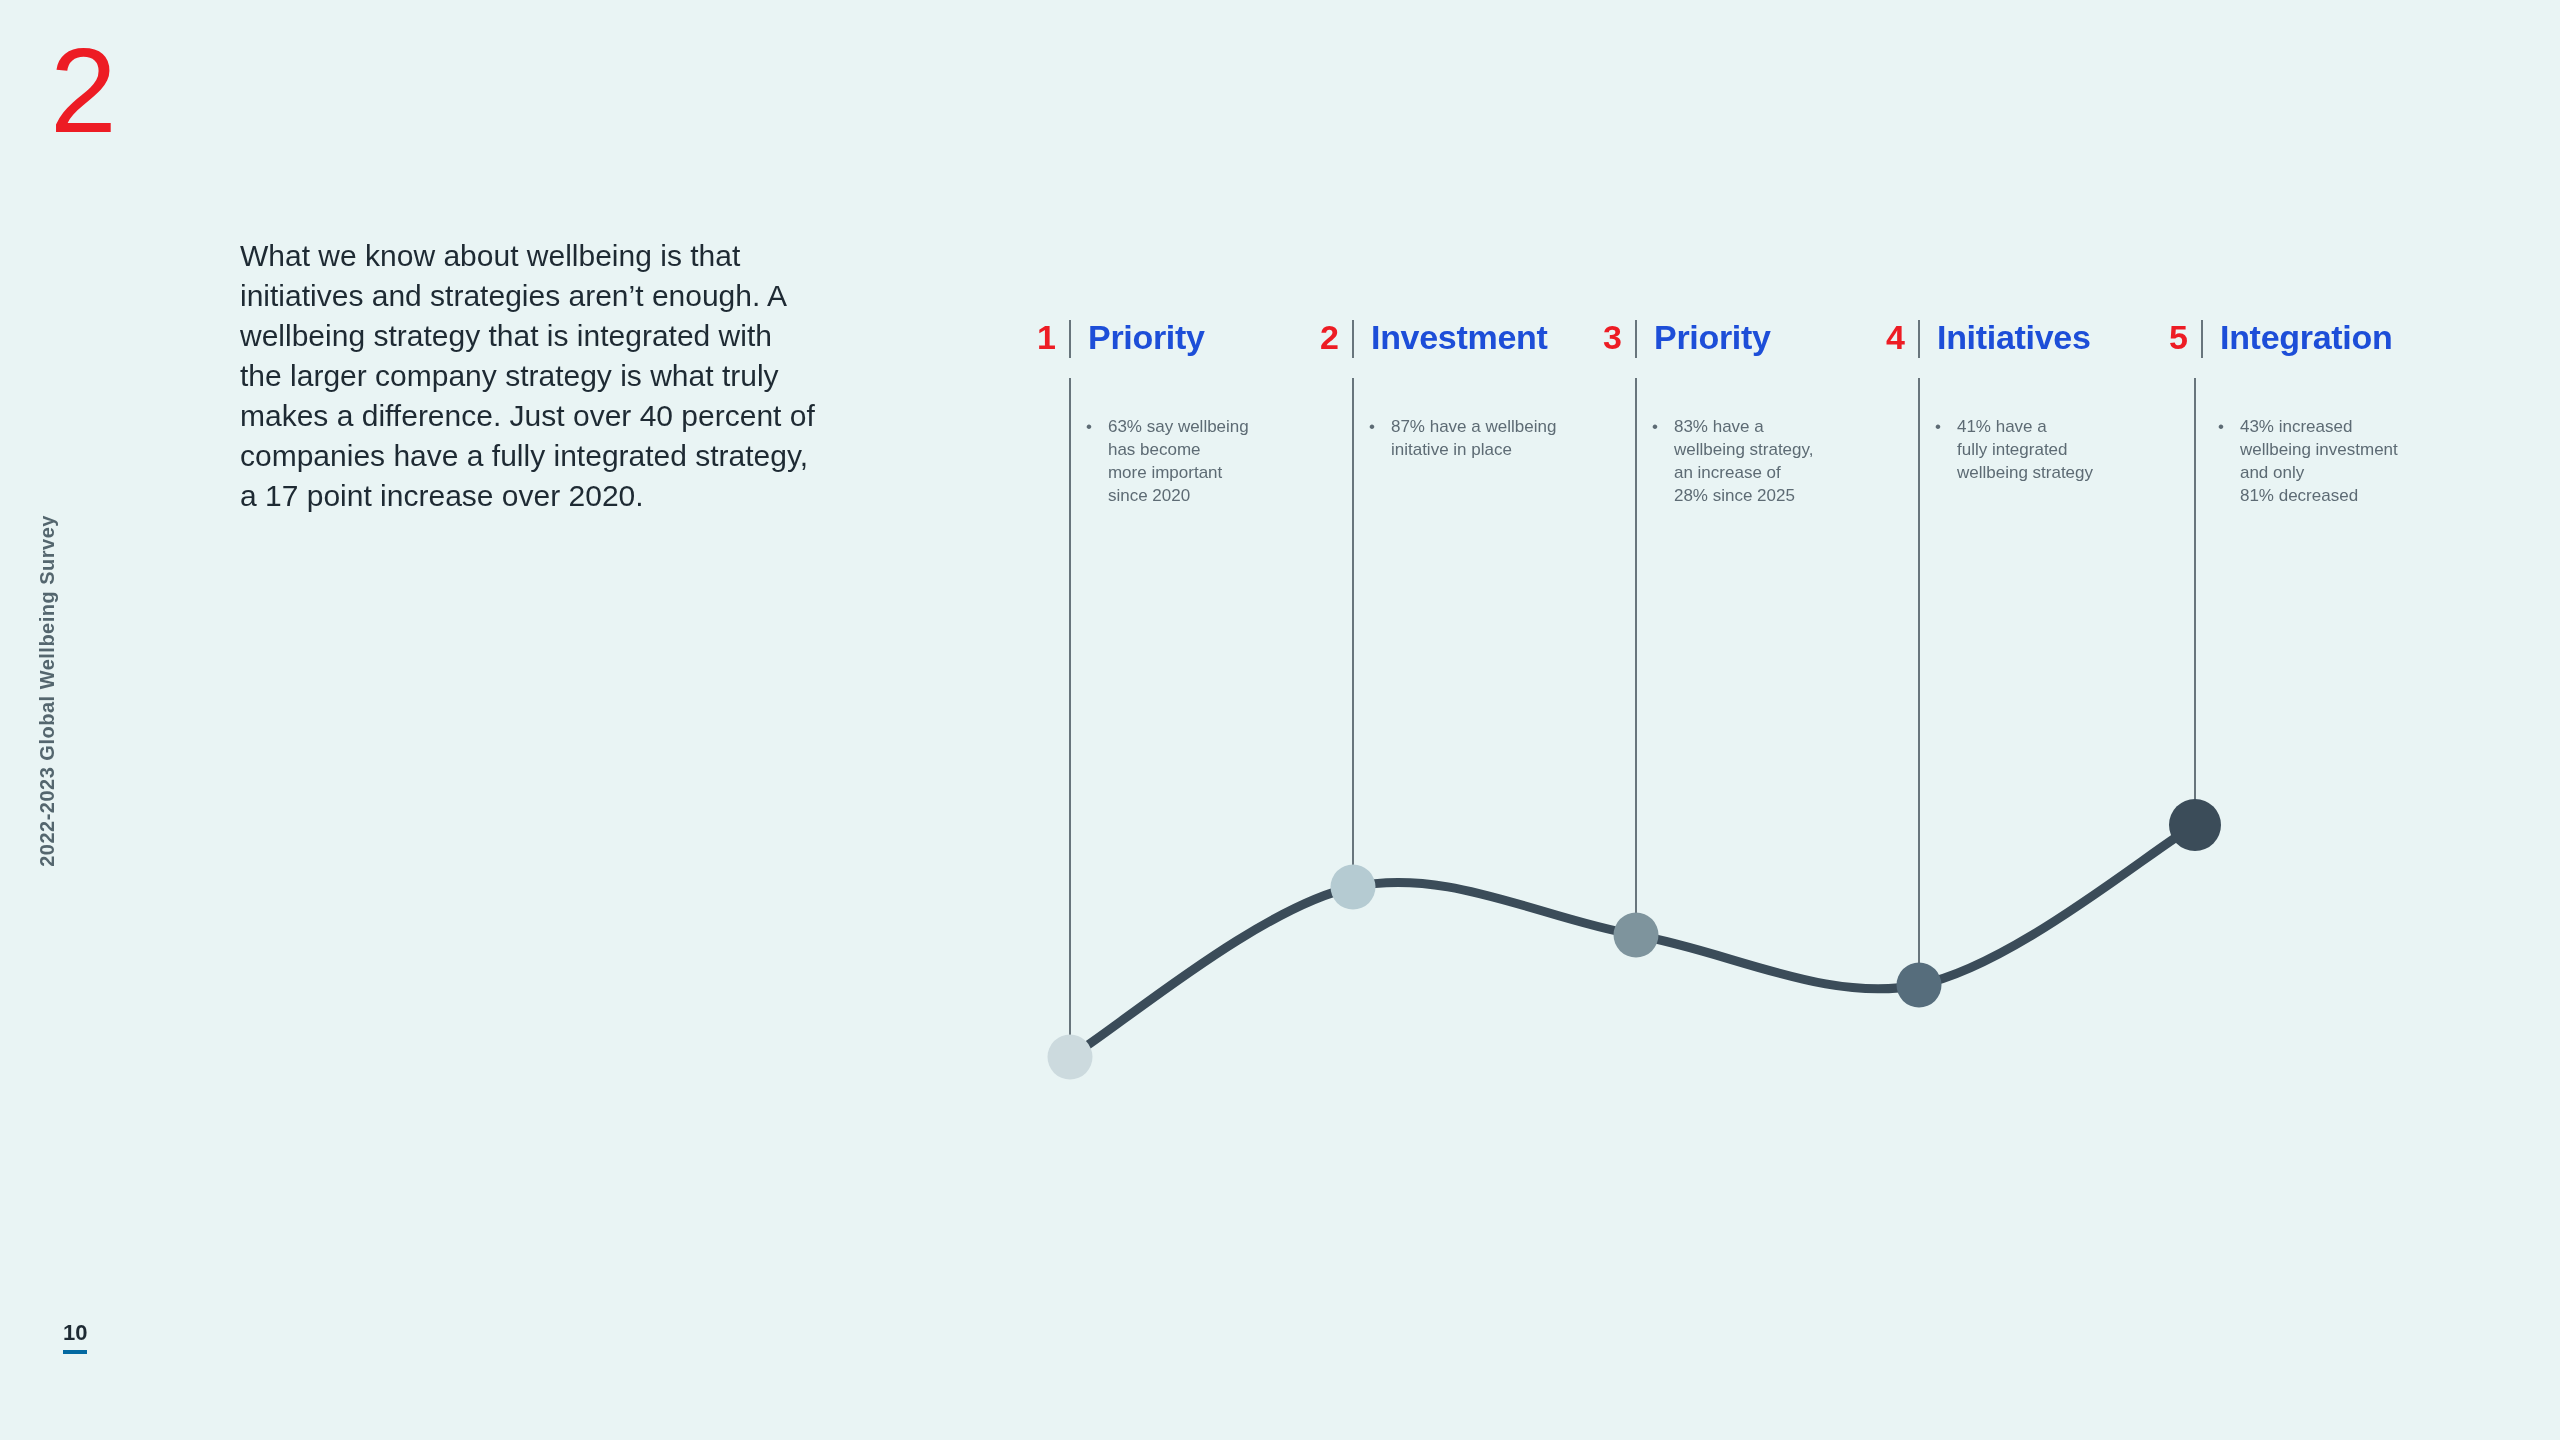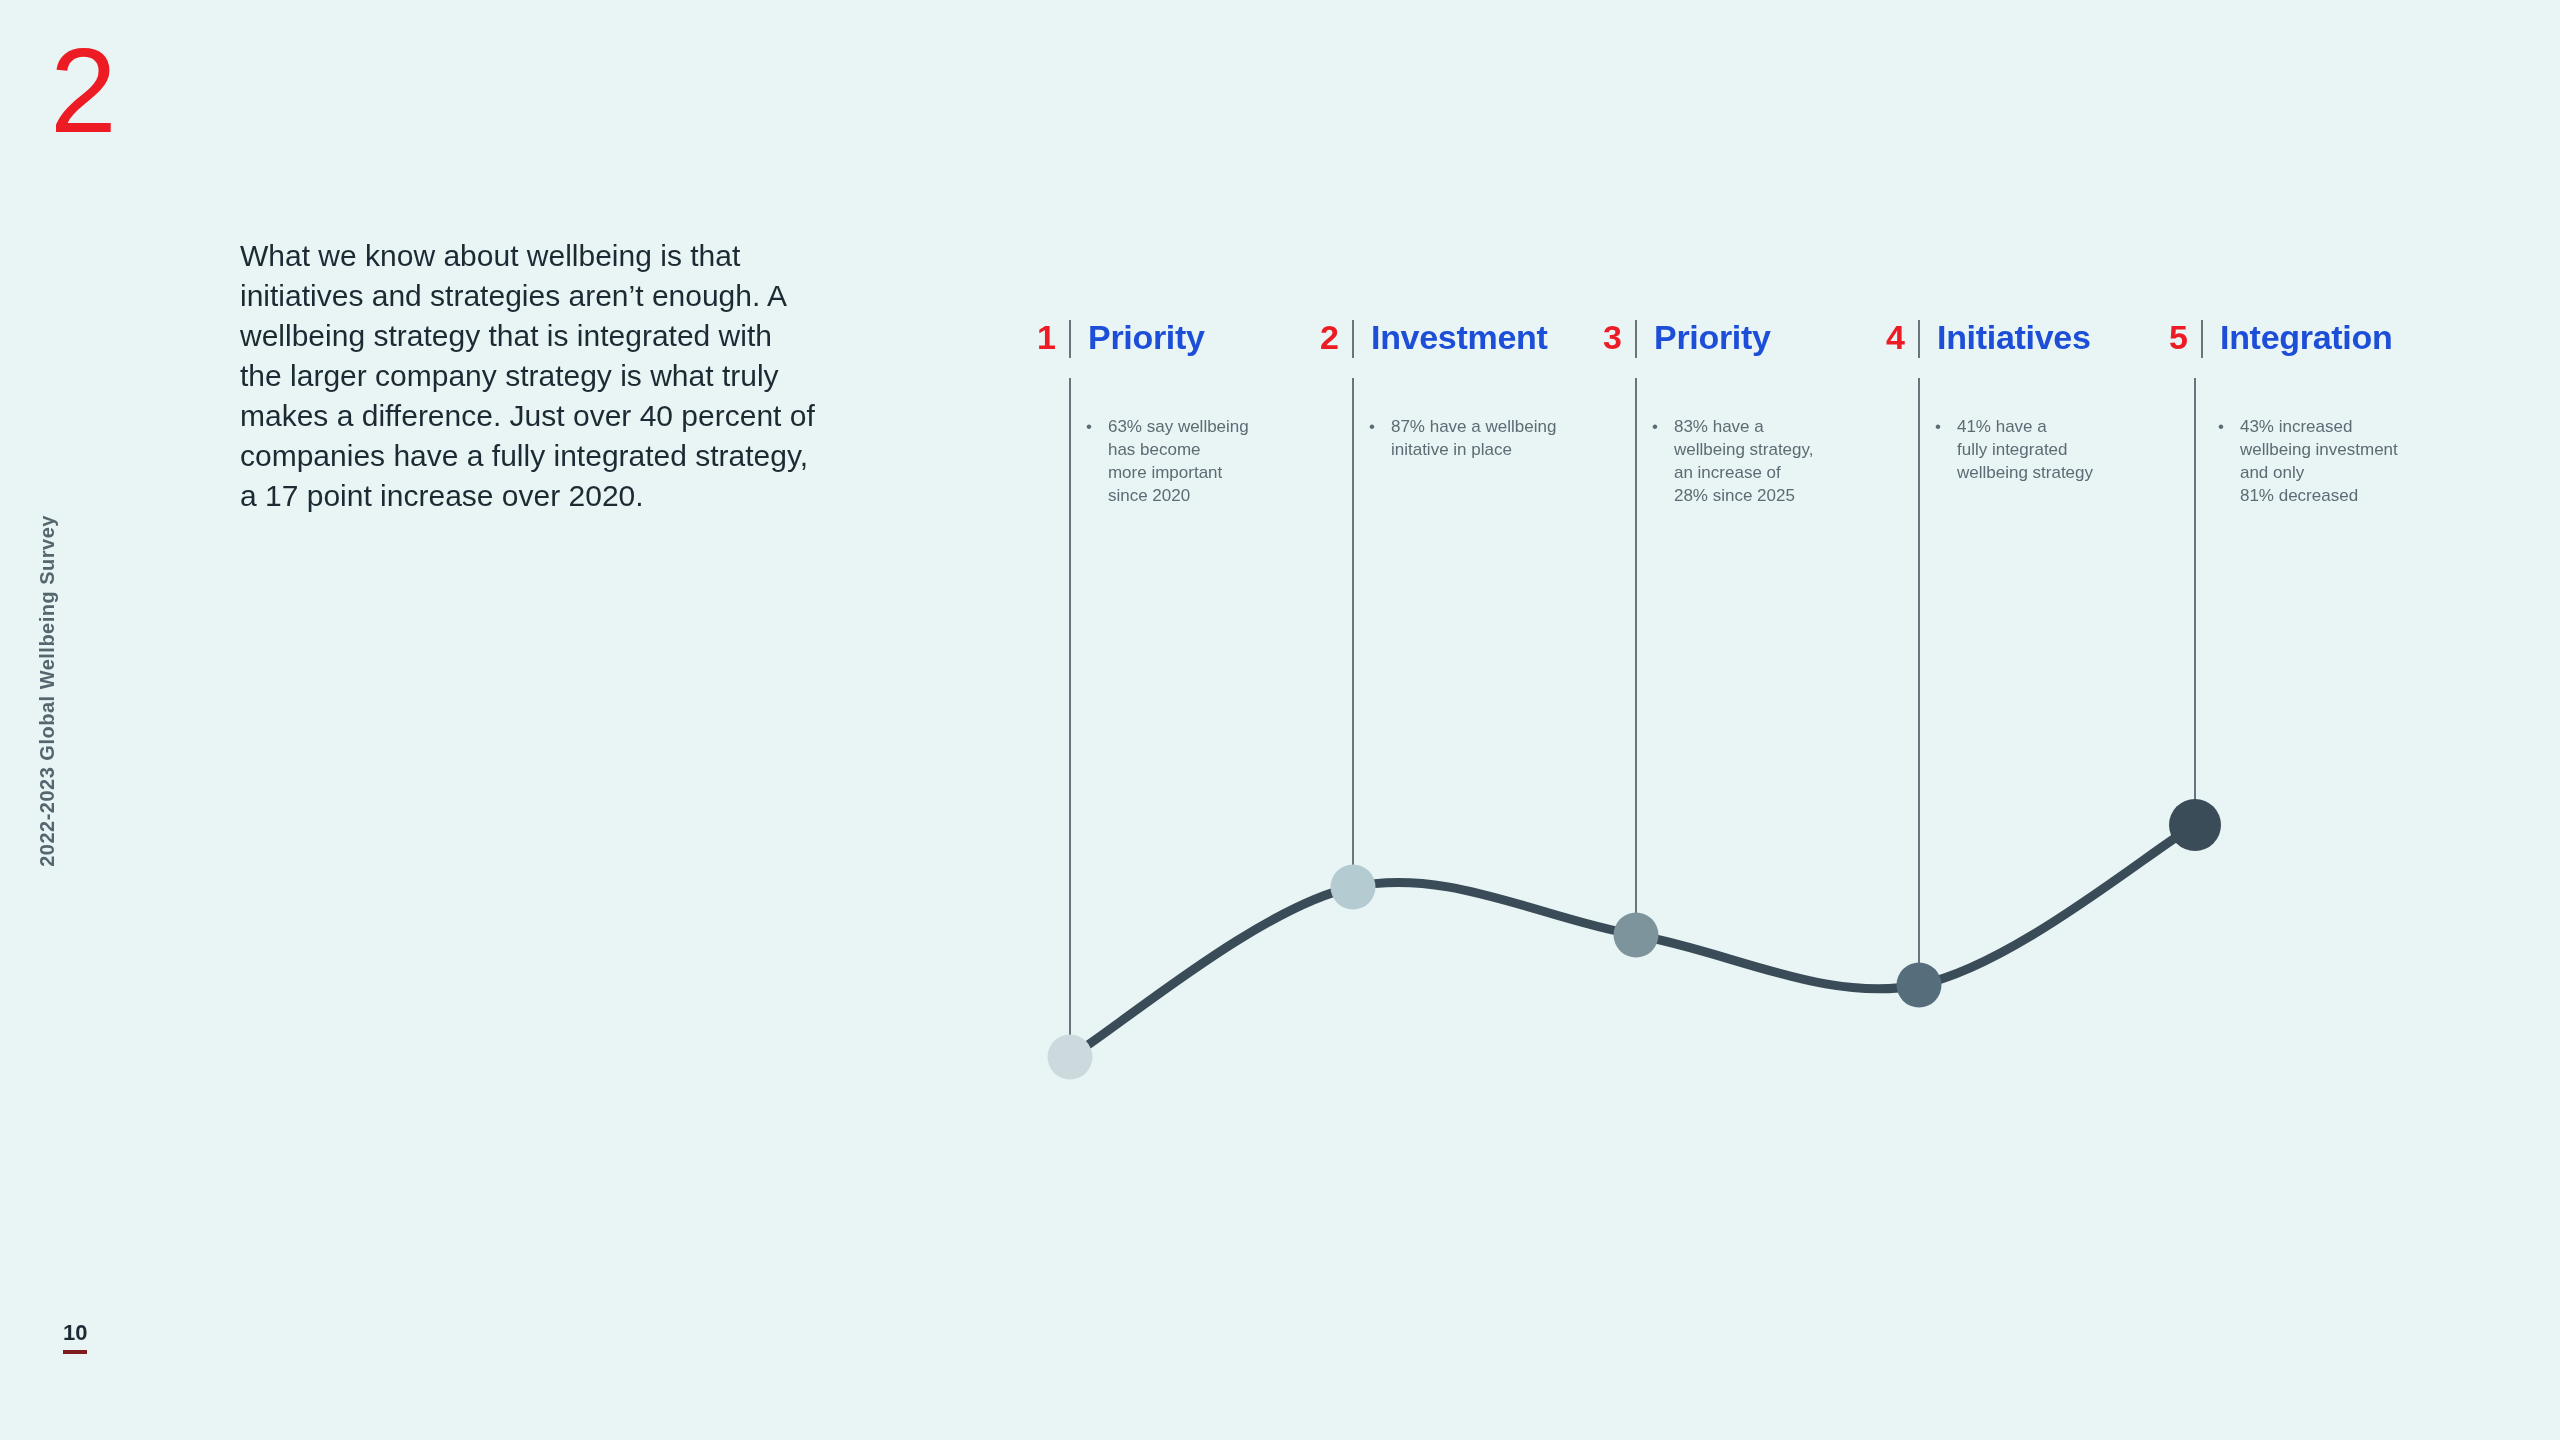--- a/index.html
+++ b/index.html
@@ -43,21 +43,21 @@
 
   
   .page-number {
     position: absolute;
     left: 63px;
     top: 1322px;
     font-size: 22px;
     font-weight: bold;
     color: #1e2a33;
     padding-bottom: 6px;
-    border-bottom: 4px solid #7f1d1d;
+    border-bottom: 4px solid #0369a1;
     line-height: 1;
   }
 
   
   .intro {
     position: absolute;
     left: 240px;
     top: 236px;
     width: 580px;
     font-size: 30px;

